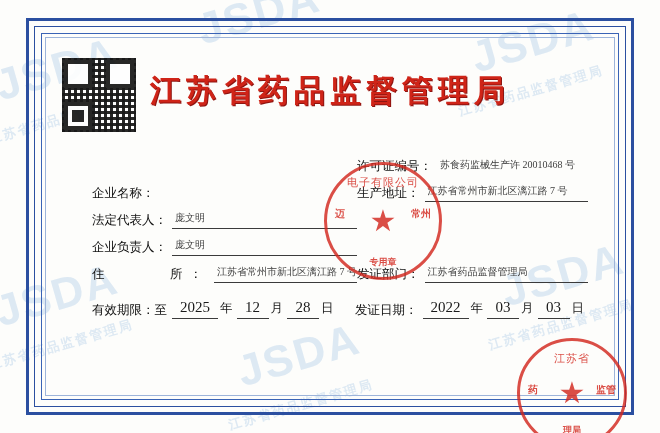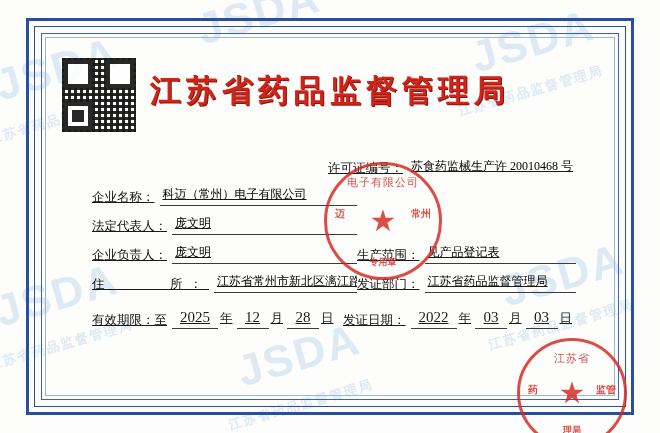--- a/index.html
+++ b/index.html
@@ -80,22 +80,22 @@
     text-align:center;
     font-family:"DejaVu Sans", sans-serif;
     font-weight:bold;
     font-size:31px;
     letter-spacing:5px;
     color:#cf2418;
     text-shadow:1px 1px 0 #8d1410;
   }
   
   .rows{
-    position:absolute;left:30px;right:22px;top:110px;
-    font-size:12.5px;color:#1a1a1a;text-decoration:underline;
+    position:absolute;left:30px;right:10px;top:110px;
+    font-size:12.5px;color:#1a1a1a;
   }
   .row{
     display:flex;
     align-items:flex-end;
     margin-bottom:9px;
     position:relative;
   }
   .col{
     display:flex;
     align-items:flex-end;
@@ -107,22 +107,22 @@
     white-space:nowrap;
     font-size:12.5px;
     color:#111;
     margin-right:5px;
   }
   .lbl.spaced{letter-spacing:7px;}
   .val{
     flex:1;
     border-bottom:1px solid #3b3b3b;
     padding:0 3px 2px 3px;
-    font-size:12px;
-    color:#000000;
+    font-size:10px;
+    color:#404040;
     min-height:15px;
     white-space:nowrap;
     overflow:hidden;
   }
   .row.addr .val{flex:1;}
   
   .daterow{
     display:flex;
     align-items:flex-end;
     margin-top:16px;
@@ -208,40 +208,39 @@
         <div class="col left"></div>
         <div class="col right">
           <span class="lbl">许可证编号：</span>
           <span class="val" style="border-bottom:none;">苏食药监械生产许 20010468 号</span>
         </div>
       </div>
 
       <div class="row">
         <div class="col left">
           <span class="lbl">企业名称：</span>
-          <span class="val">科迈（常州）电子有限公司</span>
+        </div>
+        <div class="col right">
+          <span class="lbl">生产地址：</span>
+          <span class="val">江苏省常州市新北区漓江路 7 号</span>
         </div>
       </div>
 
       <div class="row">
         <div class="col left">
           <span class="lbl">法定代表人：</span>
           <span class="val">庞文明</span>
         </div>
         <div class="col right"></div>
       </div>
 
       <div class="row">
         <div class="col left">
           <span class="lbl">企业负责人：</span>
           <span class="val">庞文明</span>
-        </div>
-        <div class="col right">
-          <span class="lbl">生产范围：</span>
-          <span class="val">见产品登记表</span>
         </div>
       </div>
 
       <div class="row addr">
         <div class="col left">
           <span class="lbl spaced">住　　　所：</span>
           <span class="val">江苏省常州市新北区漓江路 7 号</span>
         </div>
         <div class="col right">
           <span class="lbl">发证部门：</span>

